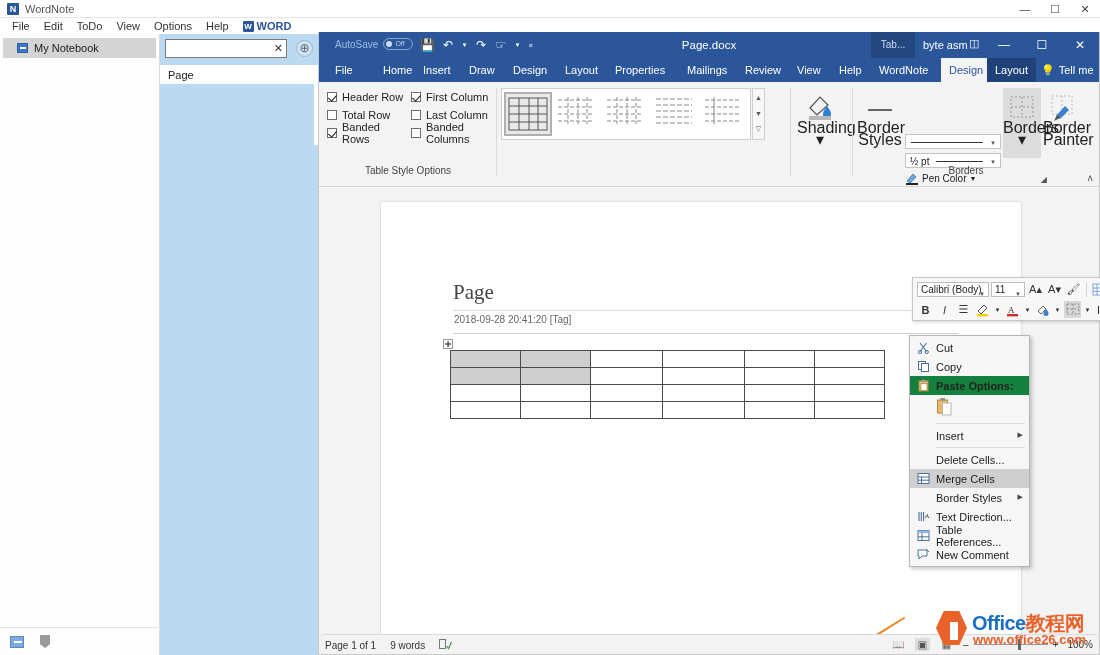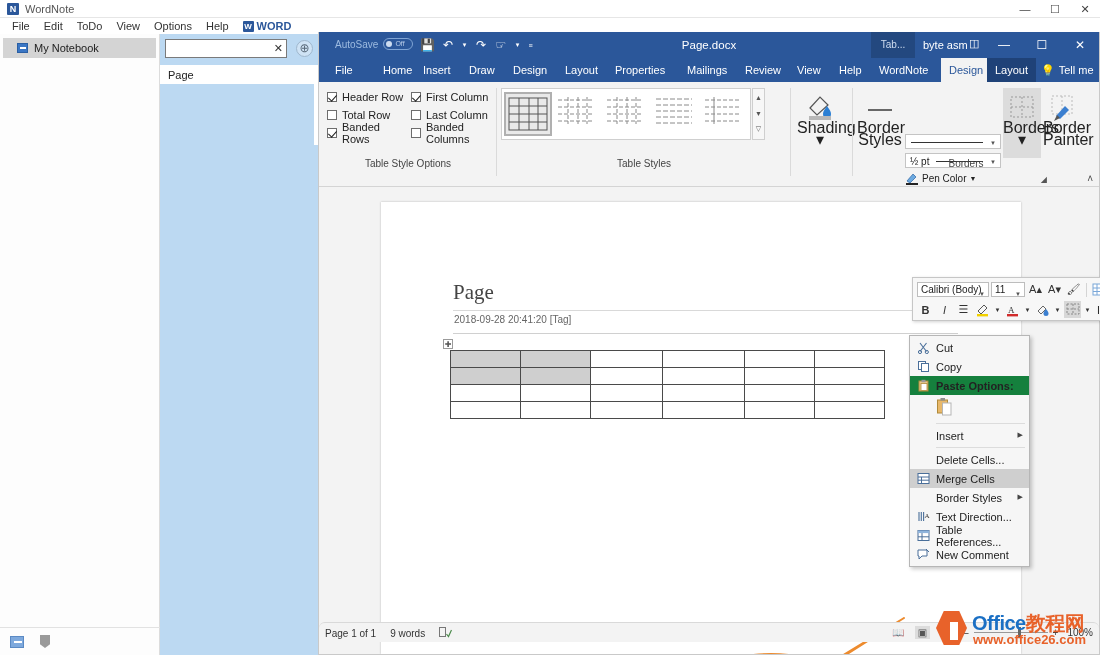--- a/index.html
+++ b/index.html
@@ -135,21 +135,21 @@
   .w-tab.ctxactive { background:#1f4278; color:#fff; }
   .w-tellme { position:absolute; top:0; height:24px; line-height:24px; color:#fff; font-size:11px; display:flex; align-items:center; gap:4px; }
 
   
   .w-ribbon {
     position:absolute; left:0; top:50px; width:780px; height:105px;
     background:#f3f3f3; border-bottom:1px solid #d4d4d4;
   }
   .grp { position:absolute; top:0; height:104px; }
   .grp-label {
-    position:absolute; bottom:17px; width:100%; text-align:center;
+    position:absolute; bottom:10px; width:100%; text-align:center;
     font-size:10px; color:#444;margin-top:35px;
   }
   .grp-sep { position:absolute; top:6px; width:1px; height:88px; background:#dadada; }
 
   
   .tso { position:absolute; left:4px; top:6px; }
   .cbrow { display:flex; align-items:center; height:18px; font-size:11px; color:#222; }
   .cbox {
     width:10px; height:10px; border:1px solid #6d6d6d; background:#fff;
     margin-right:5px; position:relative; flex:none;
@@ -253,21 +253,21 @@
   .ctx-lbl { flex:1; }
   .ctx-arrow { position:absolute; right:6px; top:5px; font-size:7px; color:#444; }
   .ctx-sep { height:1px; background:#dcdcdc; margin:2px 4px 2px 26px; }
   .ctx-paste-row { height:26px; display:flex; align-items:center; }
 
   
   .callout-svg { position:absolute; left:380px; top:415px; }
 
   
   .w-status {
-    position:absolute; left:0; bottom:12px; width:780px; height:20px;
+    position:absolute; left:0; bottom:0; width:780px; height:20px;
     background:#f3f3f3; border-top:1px solid #d9d9d9; font-size:10px; color:#333;border-radius:6px;
   }
   .st-l { position:absolute; left:6px; top:4px; display:flex; gap:14px; align-items:center; }
   .st-r { position:absolute; right:6px; top:3px; display:flex; gap:9px; align-items:center; }
   .st-view { width:15px; height:13px; display:flex; align-items:center; justify-content:center; font-size:10px; color:#555; }
   .st-view.on { background:#dcdcdc; }
   .zoom-slider { display:flex; align-items:center; gap:5px; }
   .zs-track { width:74px; height:1px; background:#999; position:relative; }
   .zs-knob { position:absolute; left:44px; top:-5px; width:3px; height:11px; background:#666; }
 
@@ -489,21 +489,20 @@
               </g>
               <line x1="13" y1="5" x2="13" y2="32" stroke="#8a8a8a" stroke-width="1"></line>
             </svg>
           </span>
         </div>
         <div class="gal-scroll">
           <div class="gal-sb">▲</div>
           <div class="gal-sb">▼</div>
           <div class="gal-sb">▽</div>
         </div>
-        <div class="grp-label">Table Styles</div>
         <div class="grp-sep" style="left:293px;"></div>
       </div>
 
       <div class="grp" style="left:472px; width:62px;">
         <div class="shading-btn">
           <div class="big-ico">
             <svg width="32" height="30" viewBox="0 0 32 30">
               <path d="M6 16 L16 5 L24 13 L13 23 Z" fill="none" stroke="#555" stroke-width="1.2"></path>
               <path d="M23 14 c3 4 4 6 4 8 a4 4 0 0 1 -8 0 c0 -2 1 -4 4 -8z" fill="#2b7fd4"></path>
               <rect x="5" y="24" width="22" height="4" fill="#b8b8b8"></rect>

